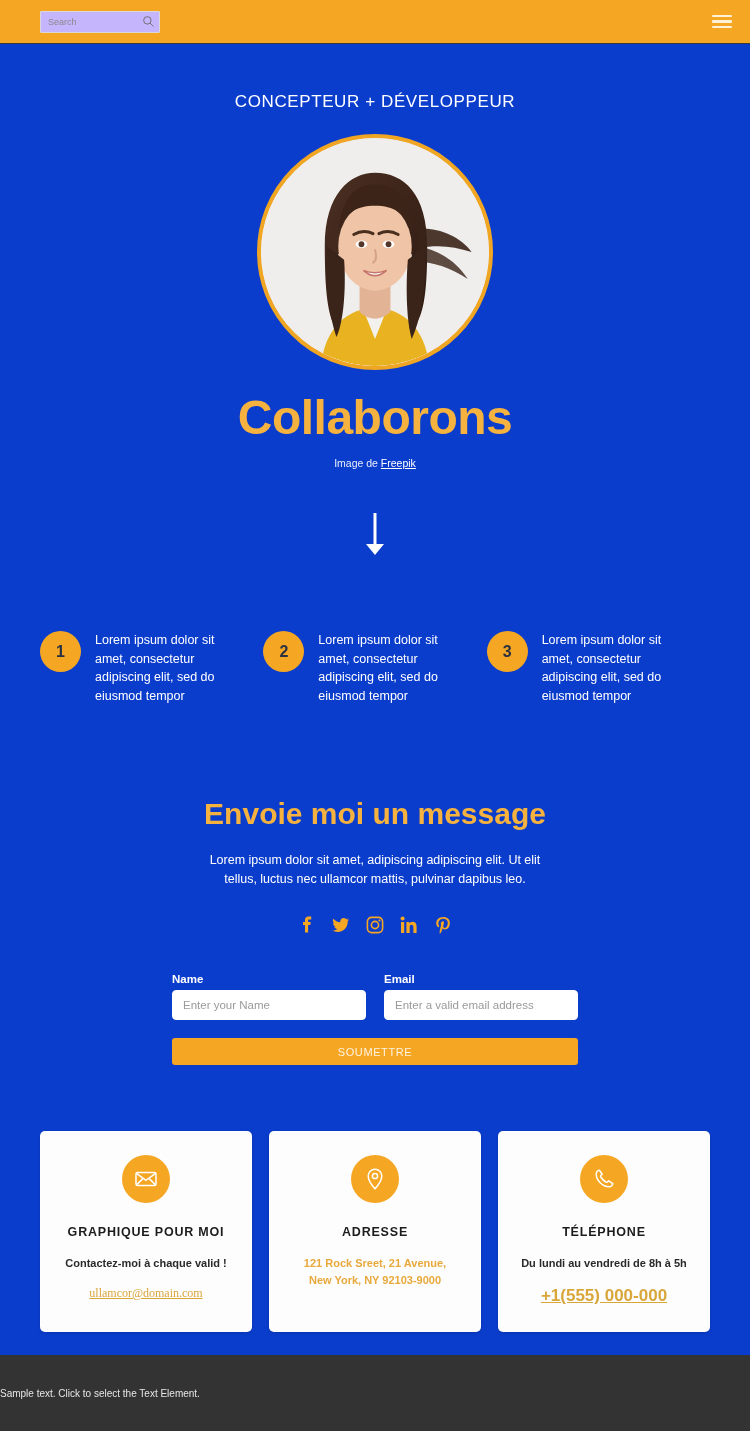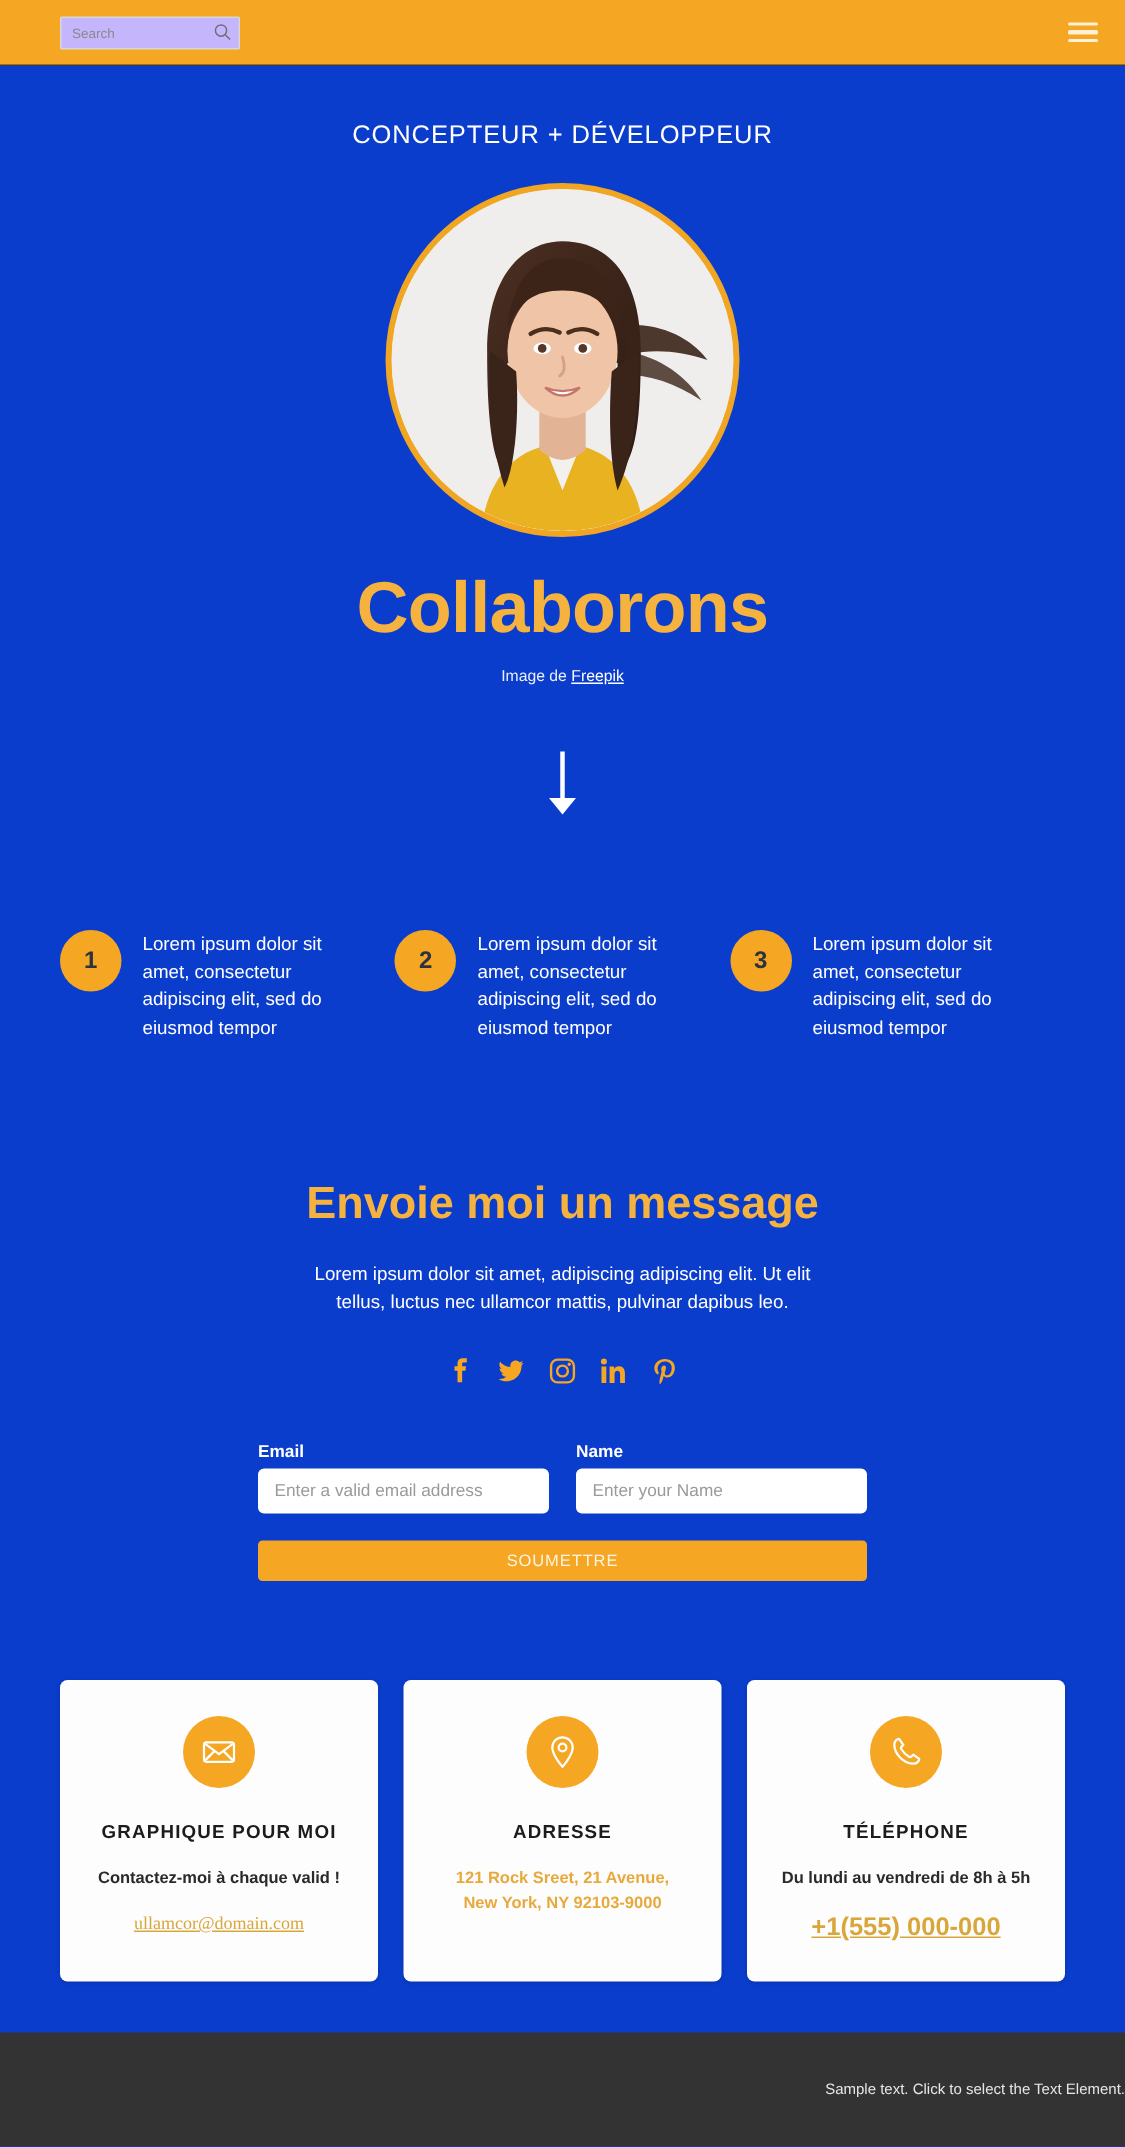--- a/index.html
+++ b/index.html
@@ -77,21 +77,21 @@
     display: block;
     height: 2.5px;
     width: 20px;
     background: #fdf1d8;
     border-radius: 1px;
   }
 
   
   .hero {
     text-align: center;
-    padding-top: 36px;
+    padding-top: 48px;
   }
 
   .eyebrow {
     color: #ffffff;
     font-size: 17px;
     letter-spacing: 0.6px;
     font-weight: 400;
   }
 
   .avatar-wrap {
@@ -302,21 +302,21 @@
     font-weight: bold;
   }
 
   
   .footer {
     margin-top: auto;
     height: 76px;
     background: #333333;
     display: flex;
     align-items: center;
-    justify-content: flex-end;
+    justify-content: flex-start;
   }
   .footer-text {
     color: #e6e6e6;
     font-size: 10px;
   }
 </style>
 </head>
 <body>
 
 <div class="page">
@@ -445,26 +445,26 @@
         <svg width="18" height="18" viewBox="0 0 18 18">
           <path d="M9.2 1C5 1 2.2 3.9 2.2 7.2c0 1.6 0.9 3.5 2.3 4.1 0.2 0.1 0.3 0.1 0.4-0.2 0-0.2 0.2-0.8 0.3-1.1 0-0.1 0-0.2-0.1-0.3C4.6 9.1 4.4 8.3 4.4 7.4c0-2.4 1.8-4.7 4.9-4.7 2.7 0 4.5 1.7 4.5 4.1 0 3.1-1.4 5.1-3.1 5.1-1 0-1.7-0.8-1.5-1.8 0.3-1.2 0.8-2.5 0.8-3.4 0-0.8-0.4-1.4-1.3-1.4-1 0-1.9 1.1-1.9 2.5 0 0.9 0.3 1.5 0.3 1.5s-1.1 4.5-1.3 5.3c-0.3 1.3-0.1 3 0 3.2 0 0.1 0.2 0.1 0.2 0 0.1-0.1 1.4-1.7 1.8-3 0.1-0.4 0.7-2.6 0.7-2.6 0.3 0.6 1.3 1.2 2.3 1.2 3 0 5.1-2.8 5.1-6.5C15.9 3.5 13.5 1 9.2 1z" fill="#f5a623"></path>
         </svg>
       </div>
     </div>
   </div>
 
   <div class="form">
     <div class="form-row">
       <div class="field">
+        <label class="field-label">Name</label>
+        <input class="field-input" type="text" placeholder="Enter your Name" style="">
+      </div>
+      <div class="field">
         <label class="field-label">Email</label>
         <input class="field-input" type="text" placeholder="Enter a valid email address" style="">
-      </div>
-      <div class="field">
-        <label class="field-label">Name</label>
-        <input class="field-input" type="text" placeholder="Enter your Name" style="">
       </div>
     </div>
     <button class="submit-btn">SOUMETTRE</button>
   </div>
 
   <div class="cards">
 
     <div class="card">
       <div class="card-icon">
         <svg width="26" height="26" viewBox="0 0 26 26">

